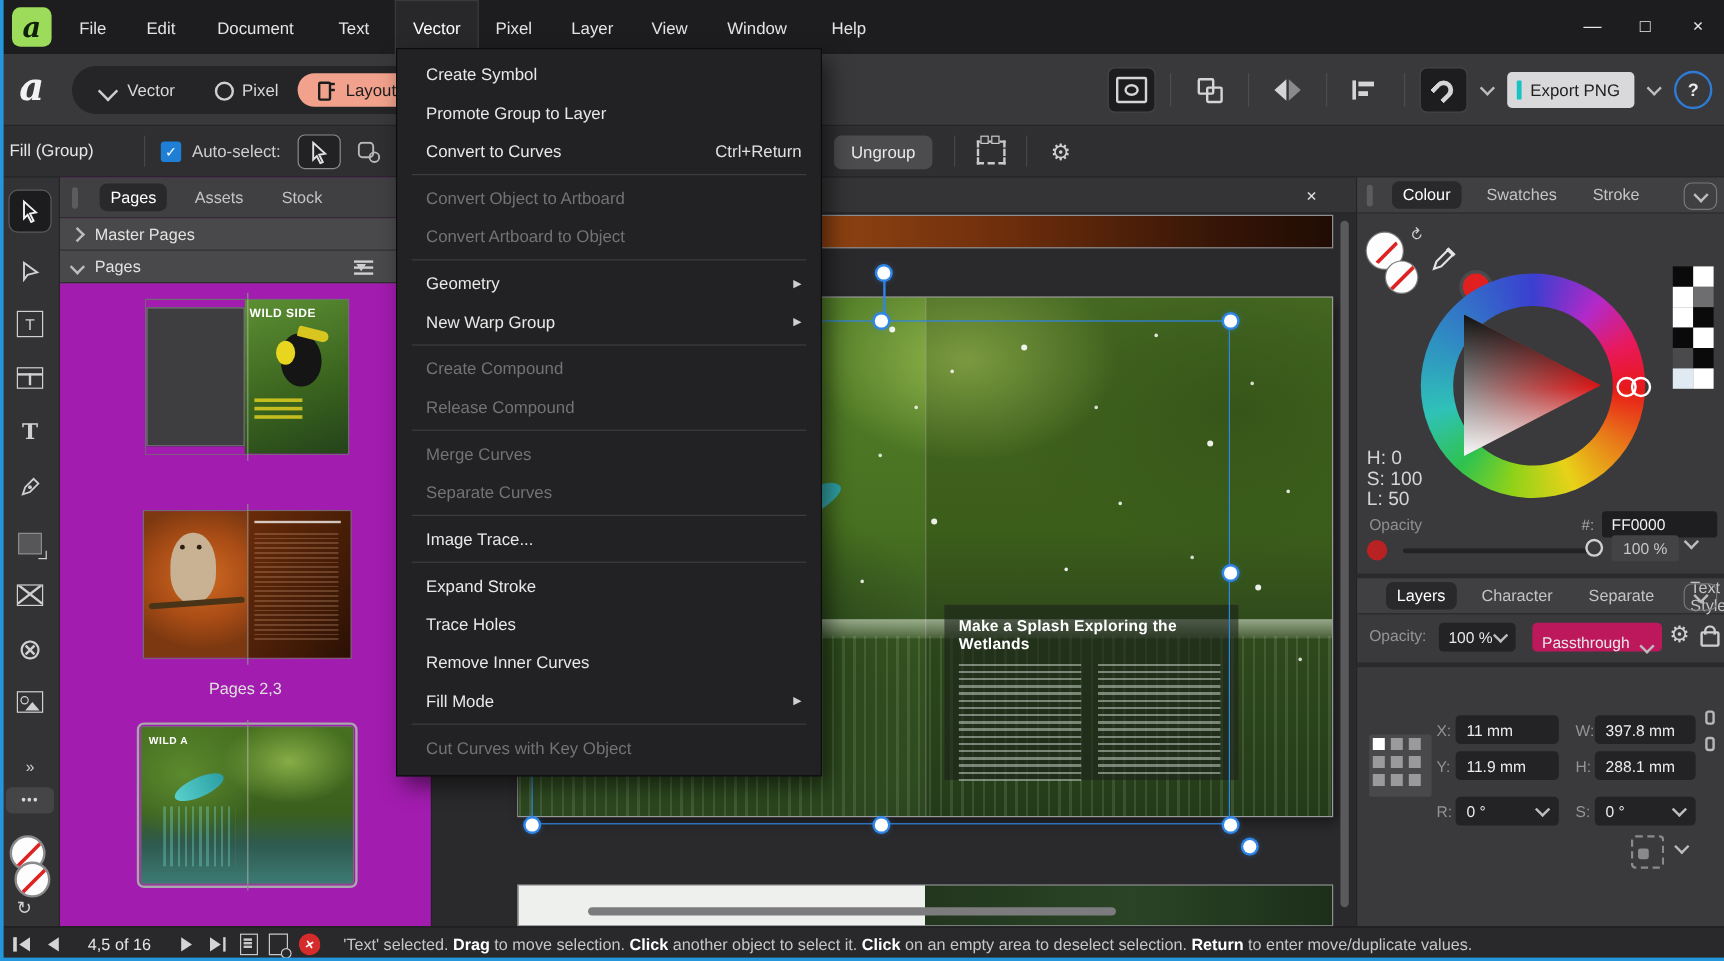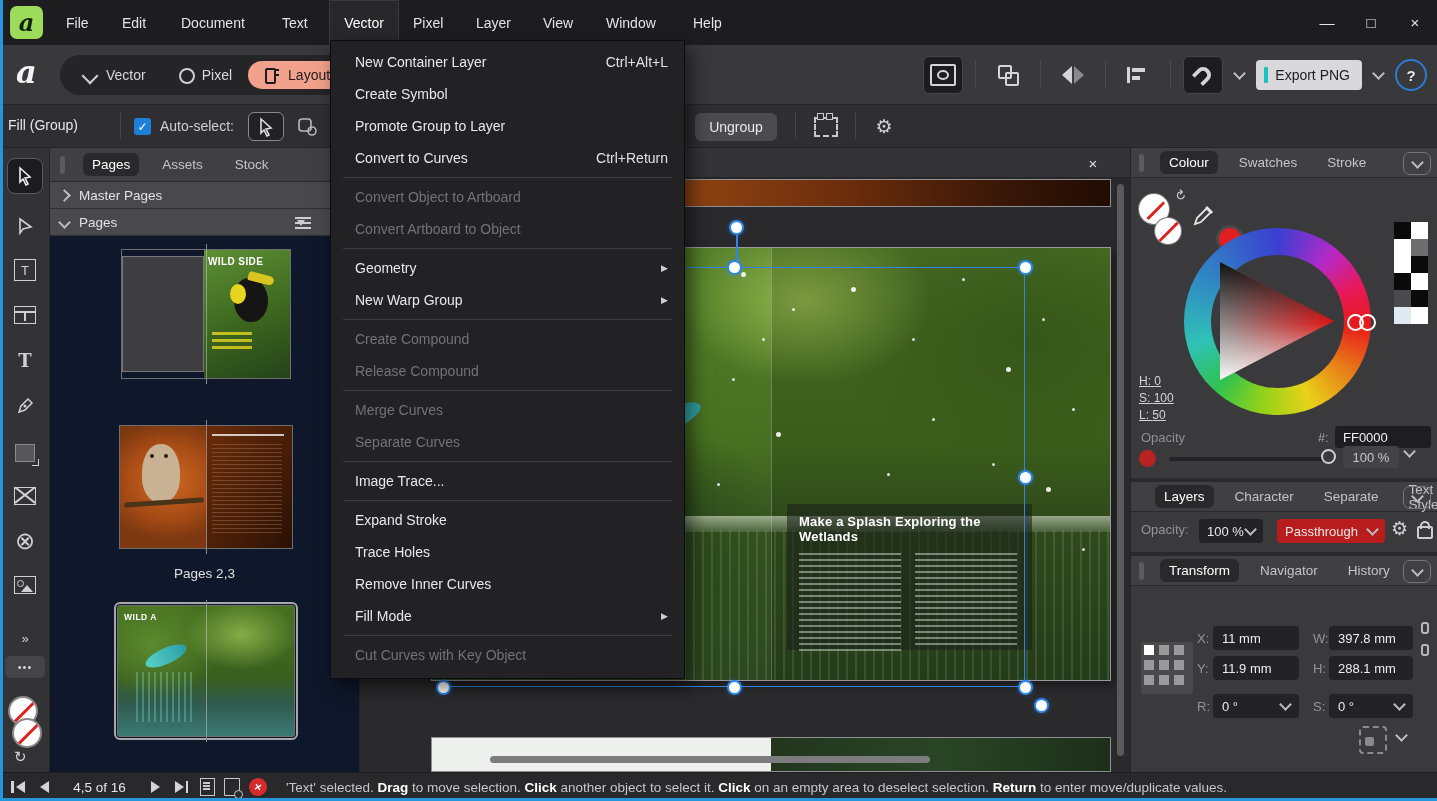--- a/index.html
+++ b/index.html
@@ -97,21 +97,21 @@
   .i-image::before{content:"";position:absolute;left:2px;top:3px;width:5px;height:5px;border-radius:50%;border:1.5px solid #d0d0d2;}
   .i-image::after{content:"";position:absolute;left:6px;top:8px;border-left:6px solid transparent;border-right:6px solid transparent;border-bottom:7px solid #d0d0d2;}
   .more-pill{position:absolute;left:5px;width:40px;height:22px;background:#454547;border-radius:5px;
              display:flex;align-items:center;justify-content:center;color:#d8d8d8;letter-spacing:1px;font-size:11px;}
   .colorwell{position:absolute;left:8px;width:36px;height:52px;}
   .cw-circle{position:absolute;width:30px;height:30px;border-radius:50%;background:#fdfdfd;border:2px solid #8a8a8c;overflow:hidden;box-sizing:border-box;}
   .cw-slash{position:absolute;left:-4px;top:12px;width:38px;height:3px;background:#d22;transform:rotate(-45deg);}
   .swap-glyph{position:absolute;left:14px;font-size:15px;color:#cfcfcf;}
 
   
-  #pages-panel{position:absolute;left:50px;top:148px;width:310px;height:624px;background:#0f172a;border-right:1px solid #242426;box-sizing:border-box;}
+  #pages-panel{position:absolute;left:50px;top:148px;width:310px;height:624px;background:#a21caf;border-right:1px solid #242426;box-sizing:border-box;}
   .tabrow{height:34px;background:#404042;border-bottom:1px solid #2a2a2c;display:flex;align-items:center;gap:14px;padding-left:10px;box-sizing:border-box;}
   .grip{width:5px;height:18px;border-radius:3px;background:#5c5c5e;margin-right:4px;}
   .ptab{font-size:13.5px;color:#c4c4c6;padding:4px 9px;border-radius:6px;}
   .ptab.active{background:#29292b;color:#fff;}
   .section-row{height:27px;background:#49494b;border-bottom:1px solid #2e2e30;display:flex;align-items:center;padding:0 10px;gap:10px;font-size:13.5px;color:#e2e2e2;box-sizing:border-box;}
   .tw-arrow{width:7px;height:7px;border-right:2px solid #bdbdbf;border-bottom:2px solid #bdbdbf;display:inline-block;}
   .tw-right{transform:rotate(-45deg);}
   .tw-down{transform:rotate(45deg);}
   .sec-spacer{flex:1;}
   .i-addpage{width:14px;height:17px;border:1.5px solid #cfcfd1;position:relative;}
@@ -198,34 +198,34 @@
                  linear-gradient(90deg,#8a8a8a,#e01515);}
   .ring-sel{position:absolute;width:13px;height:13px;border-radius:50%;border:2.5px solid #fff;}
   .swatch-grid{position:absolute;left:263px;top:44px;width:34px;height:102px;display:grid;grid-template-columns:17px 17px;grid-auto-rows:17px;}
   .swatch-grid span{display:block;}
   .swatch-grid span:nth-child(1){background:#0a0a0a;} .swatch-grid span:nth-child(2){background:#fff;}
   .swatch-grid span:nth-child(3){background:#fff;} .swatch-grid span:nth-child(4){background:#6e6e70;}
   .swatch-grid span:nth-child(5){background:#fff;} .swatch-grid span:nth-child(6){background:#0a0a0a;}
   .swatch-grid span:nth-child(7){background:#0a0a0a;} .swatch-grid span:nth-child(8){background:#fff;}
   .swatch-grid span:nth-child(9){background:#4a4a4c;} .swatch-grid span:nth-child(10){background:#0a0a0a;}
   .swatch-grid span:nth-child(11){background:#dfeaf2;} .swatch-grid span:nth-child(12){background:#fff;}
-  .hsl{position:absolute;left:8px;font-size:12px;color:#d4d4d6;text-decoration:underline;}
+  .hsl{position:absolute;left:8px;font-size:16px;color:#d4d4d6;}
   .hex-label{position:absolute;left:187px;top:253px;font-size:12.5px;color:#a8a8aa;}
   .hex-box{position:absolute;left:204px;top:248px;width:96px;height:22px;background:#1e1e20;border-radius:3px;
       color:#f0f0f0;font-size:13px;display:flex;align-items:center;padding-left:8px;box-sizing:border-box;}
   .op-label{position:absolute;left:10px;top:252px;color:#8f8f91;font-size:13px;}
   .op-dot{position:absolute;left:8px;top:272px;width:17px;height:17px;border-radius:50%;background:#b92222;}
   .op-track{position:absolute;left:38px;top:279px;width:160px;height:4px;border-radius:2px;background:#232325;}
   .op-knob{position:absolute;left:190px;top:271px;width:15px;height:15px;border-radius:50%;border:2px solid #cfcfd1;background:#3a3a3c;box-sizing:border-box;}
   .op-value{position:absolute;left:212px;top:268px;width:56px;height:22px;border-radius:3px;background:#434345;color:#c6c6c8;font-size:13px;display:flex;align-items:center;justify-content:center;}
   .op-caret{position:absolute;left:274px;top:272px;}
   .layers-content{position:relative;height:40px;}
   .lbl-gray{color:#949496;font-size:13px;}
   .dd{background:#232325;border-radius:4px;color:#e8e8e8;font-size:13px;display:flex;align-items:center;justify-content:space-between;padding:0 8px;box-sizing:border-box;height:24px;}
-  .dd.light{background:#b91c1c;}
+  .dd.light{background:#be185d;align-items:flex-end;}
   .lock{width:12px;height:9px;border:2px solid #cfcfd1;border-radius:2px;position:relative;margin-top:6px;}
   .lock::before{content:"";position:absolute;left:1px;top:-7px;width:6px;height:6px;border:2px solid #cfcfd1;border-bottom:none;border-radius:5px 5px 0 0;}
   .transform-content{position:relative;height:182px;}
   .anchor{position:absolute;left:10px;top:56px;width:46px;height:46px;display:grid;grid-template-columns:repeat(3,10px);grid-template-rows:repeat(3,10px);gap:5px;background:rgba(120,120,122,.25);padding:3px;border-radius:2px;}
   .anchor span{background:#9a9a9c;}
   .anchor span:first-child{background:#fff;}
   .t-label{position:absolute;font-size:13px;color:#949496;}
   .t-field{position:absolute;height:24px;background:#232325;border-radius:4px;color:#ececee;font-size:13px;display:flex;align-items:center;padding:0 9px;box-sizing:border-box;}
   .t-field .caret{margin-left:auto;}
   .link-col{position:absolute;left:288px;top:36px;width:12px;height:34px;}
@@ -609,29 +609,20 @@
       </div>
       <div class="dd light" style="position:absolute;left:146px;top:7px;width:108px">
         <span>Passthrough</span>
           <span class="caret"></span>
       </div>
       <span class="gear" style="position:absolute;left:260px;top:5px">⚙</span>
       <span class="lock" style="position:absolute;left:286px;top:8px"></span>
     </div>
     <div class="panel-sep"></div>
 
-    <div class="rp-tabrow">
-      <span class="grip"></span>
-      <span class="ptab active">Transform</span>
-      <span class="ptab">Navigator</span>
-      <span class="ptab">History</span>
-      <span class="rp-chevbtn">
-          <span class="caret"></span>
-        </span>
-    </div>
     <div class="transform-content">
       <div class="anchor">
         <span></span>
           <span></span>
           <span></span>
           <span></span>
           <span></span>
           <span></span>
           <span></span>
           <span></span>
@@ -688,24 +679,20 @@
     <span class="i-doc"></span>
     <span class="i-doc2"></span>
     <span class="preflight">×</span>
     <span class="status-msg">
       <span>'Text' selected. </span><span class="b">Drag</span><span> to move selection. </span><span class="b">Click</span><span> another object to select it. </span><span class="b">Click</span><span> on an empty area to deselect selection. </span><span class="b">Return</span><span> to enter move/duplicate values.</span>
     </span>
   </div>
 
   <div id="vector-menu">
     <div class="mi">
-      <span>New Container Layer</span>
-      <span class="mi-short">Ctrl+Alt+L</span>
-    </div>
-    <div class="mi">
         <span>Create Symbol</span>
       </div>
     <div class="mi">
         <span>Promote Group to Layer</span>
       </div>
     <div class="mi">
       <span>Convert to Curves</span>
       <span class="mi-short">Ctrl+Return</span>
     </div>
     <div class="menu-div"></div>

